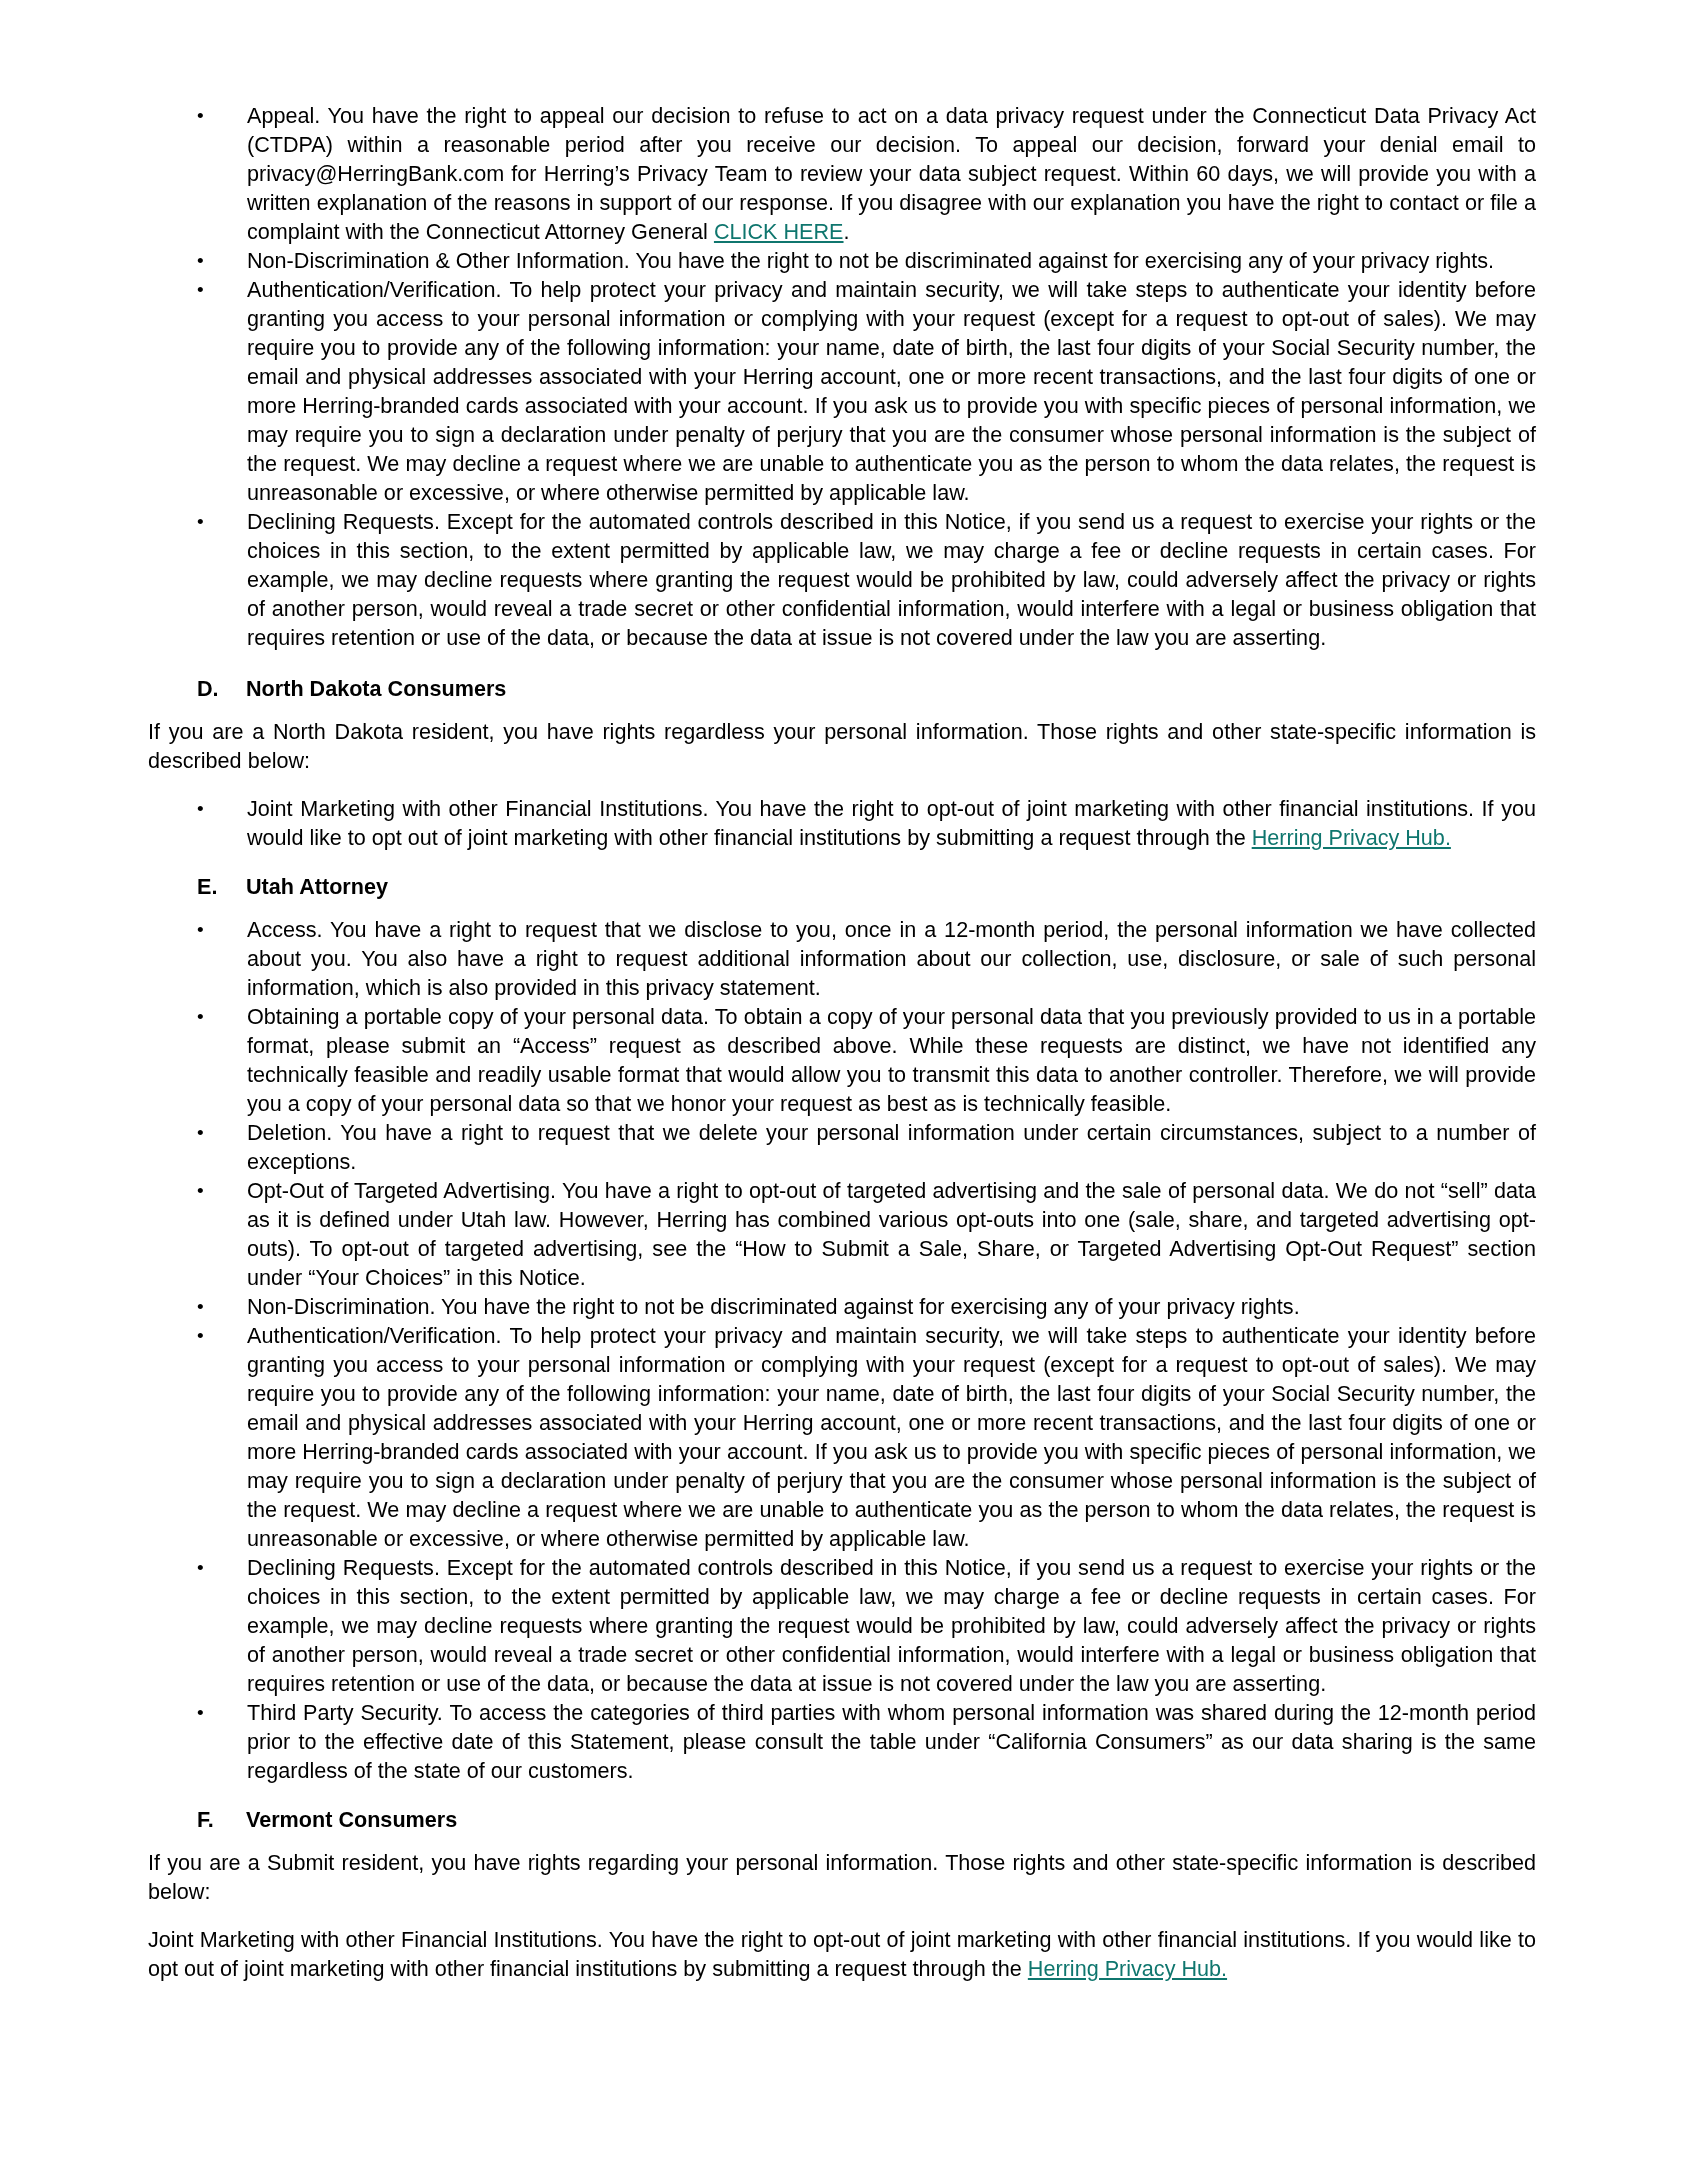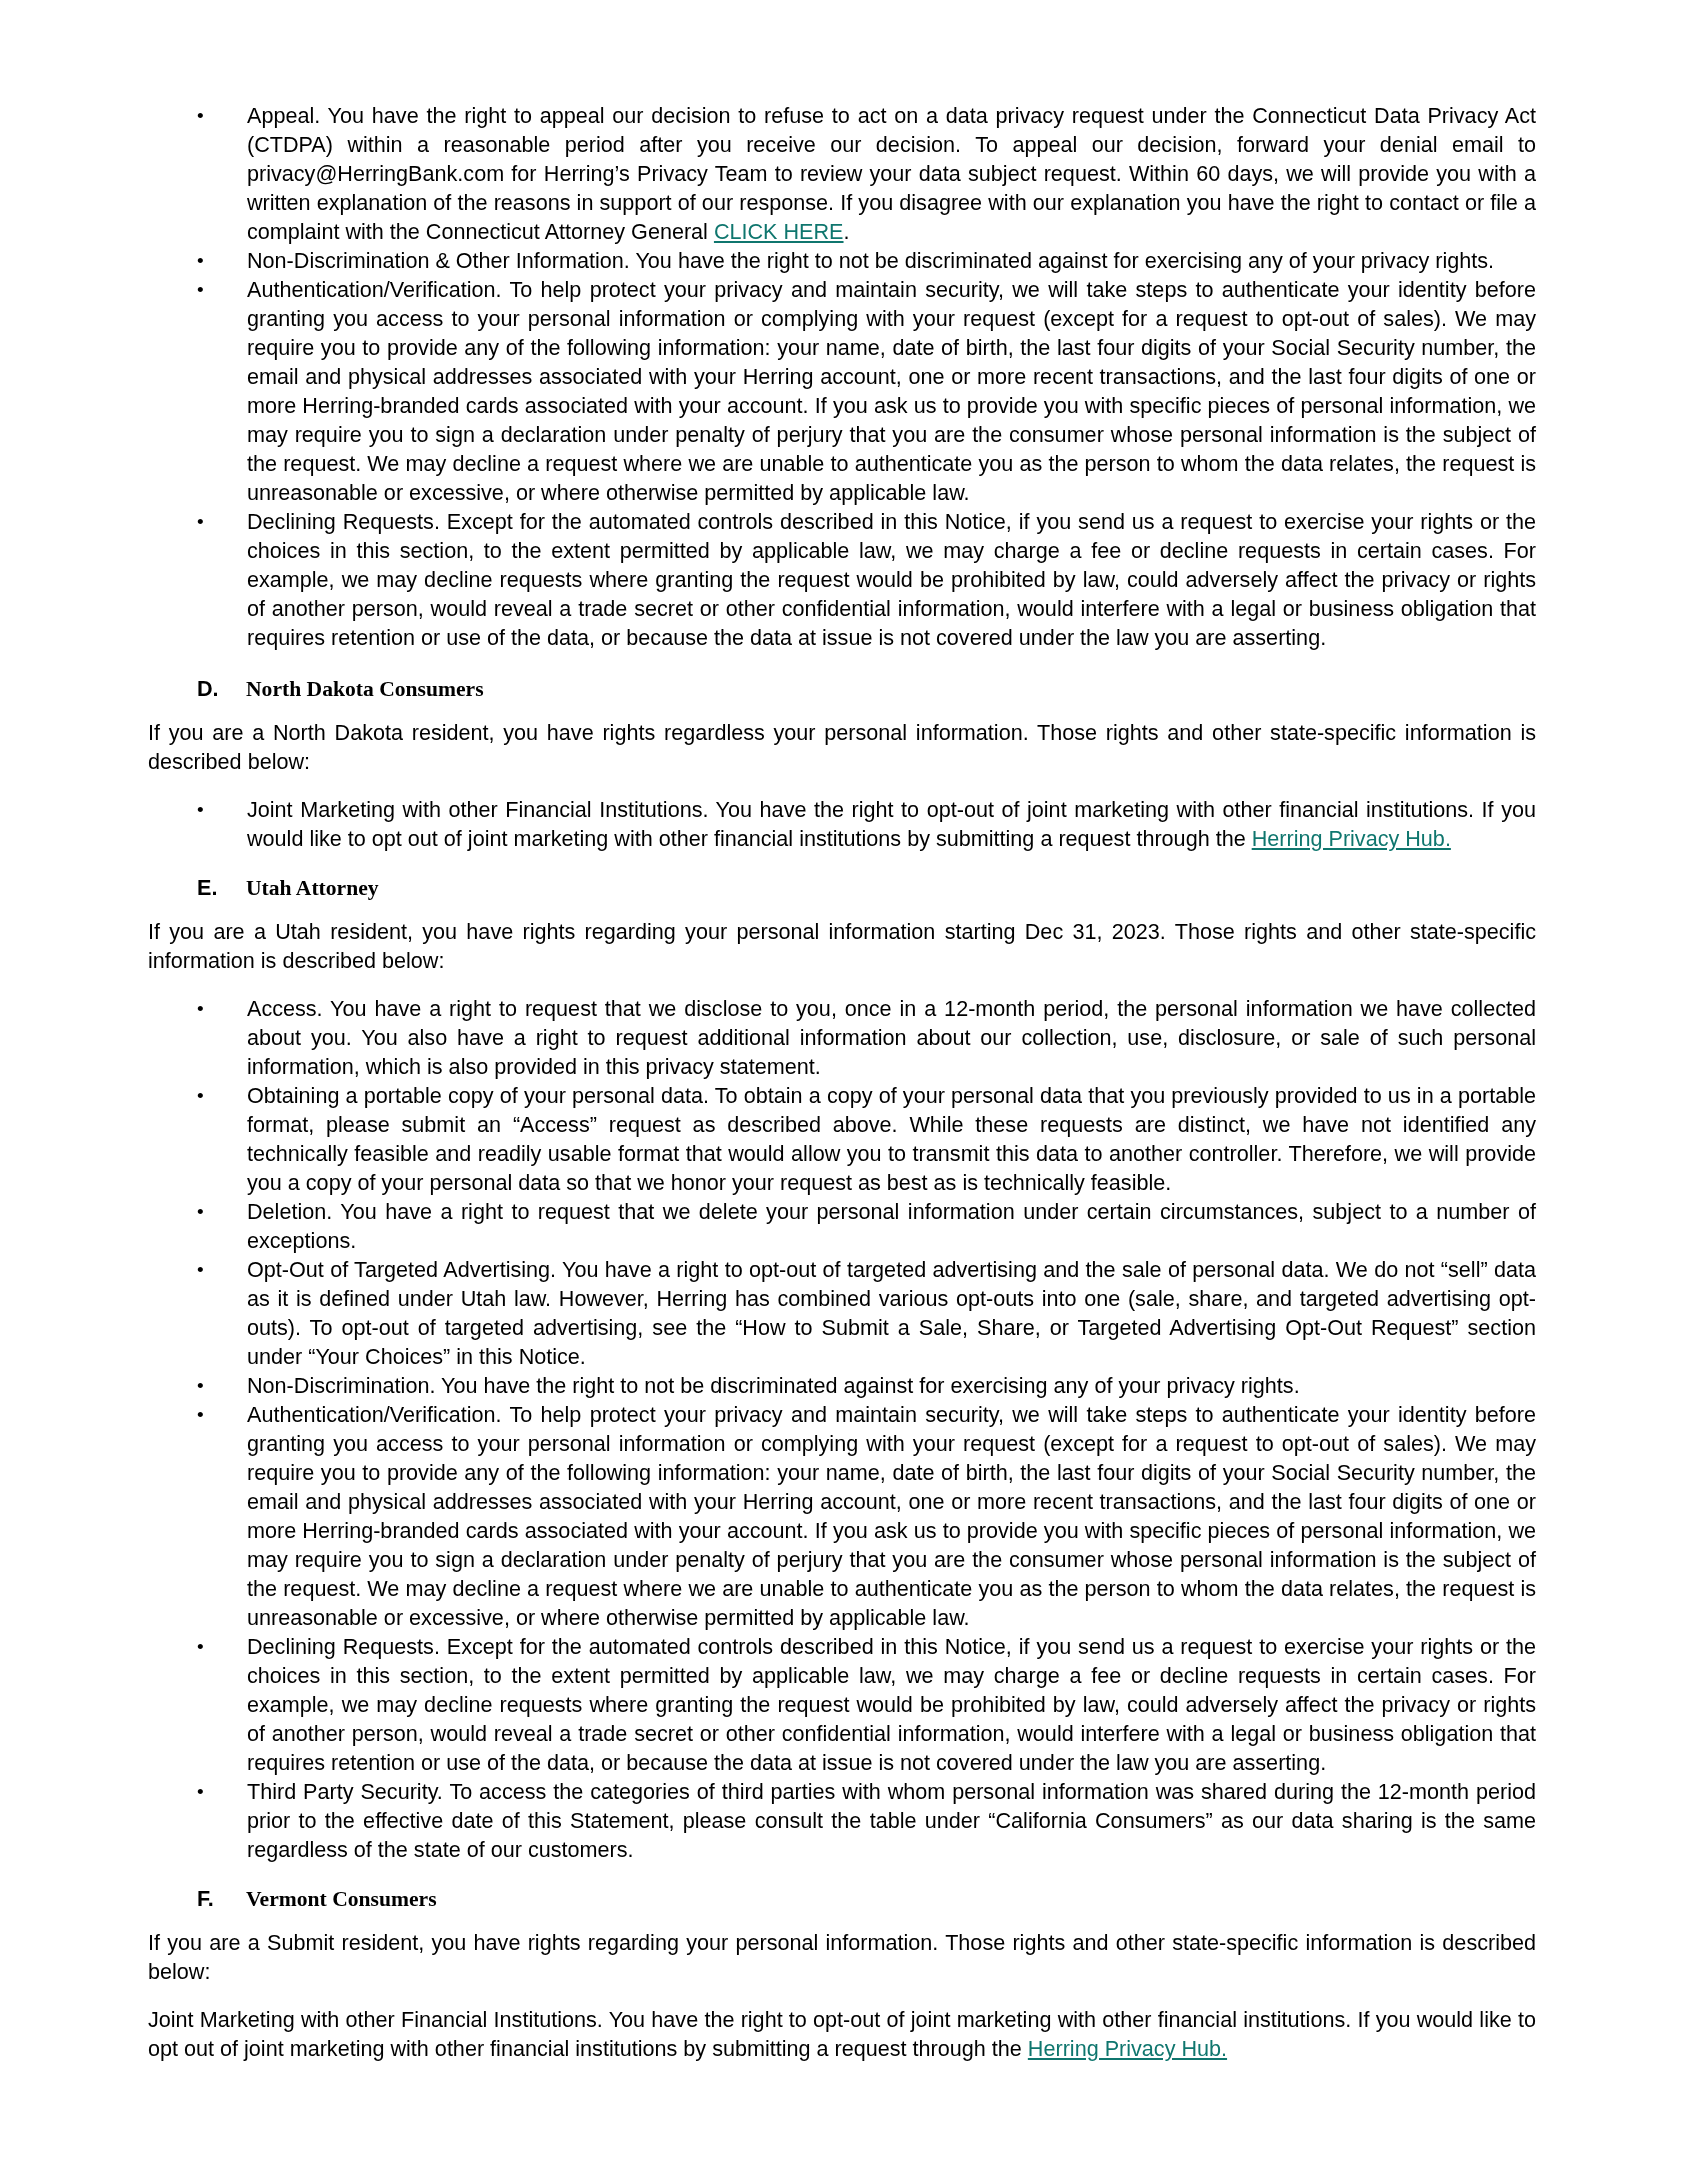--- a/index.html
+++ b/index.html
@@ -36,21 +36,21 @@
   }
   .term { }
   a.link { color: #0f766e; text-decoration: underline; }
   .heading {
     font-weight: bold;
     margin: 20.4px 0 13.6px 0;
     padding-left: 49px;
     position: relative;
   }
   .heading .letter { position: absolute; left: 49px; }
-  .heading .title { margin-left: 49px; font-family: Liberation Serif, serif; }
+  .heading .title { margin-left: 49px; }
   p.para {
     margin: 0 0 19px 0;
     text-align: justify;
   }
   p.flat { margin: 0; text-align: justify; }
 </style>
 </head>
 <body>
 
 <div class="page">
@@ -83,21 +83,20 @@
     <li>
       <span class="bullet">•</span>
       <span class="term">Joint Marketing with other Financial Institutions</span><span>. You have the right to opt-out of joint marketing with other financial institutions. If you would like to opt out of joint marketing with other financial institutions by submitting a request through the </span><a class="link" href="#">Herring Privacy Hub.</a>
     </li>
   </ul>
 
   <div class="heading">
     <span class="letter">E.</span>
     <span class="title">Utah Attorney</span>
   </div>
-  <p class="para">If you are a Utah resident, you have rights regarding your personal information starting Dec 31, 2023. Those rights and other state-specific information is described below:</p>
   <ul class="bullets">
     <li>
       <span class="bullet">•</span>
       <span class="term">Access</span><span>. You have a right to request that we disclose to you, once in a 12-month period, the personal information we have collected about you. You also have a right to request additional information about our collection, use, disclosure, or sale of such personal information, which is also provided in this privacy statement.</span>
     </li>
     <li>
       <span class="bullet">•</span>
       <span class="term">Obtaining a portable copy of your personal data</span><span>. To obtain a copy of your personal data that you previously provided to us in a portable format, please submit an “Access” request as described above. While these requests are distinct, we have not identified any technically feasible and readily usable format that would allow you to transmit this data to another controller. Therefore, we will provide you a copy of your personal data so that we honor your request as best as is technically feasible.</span>
     </li>
     <li>

